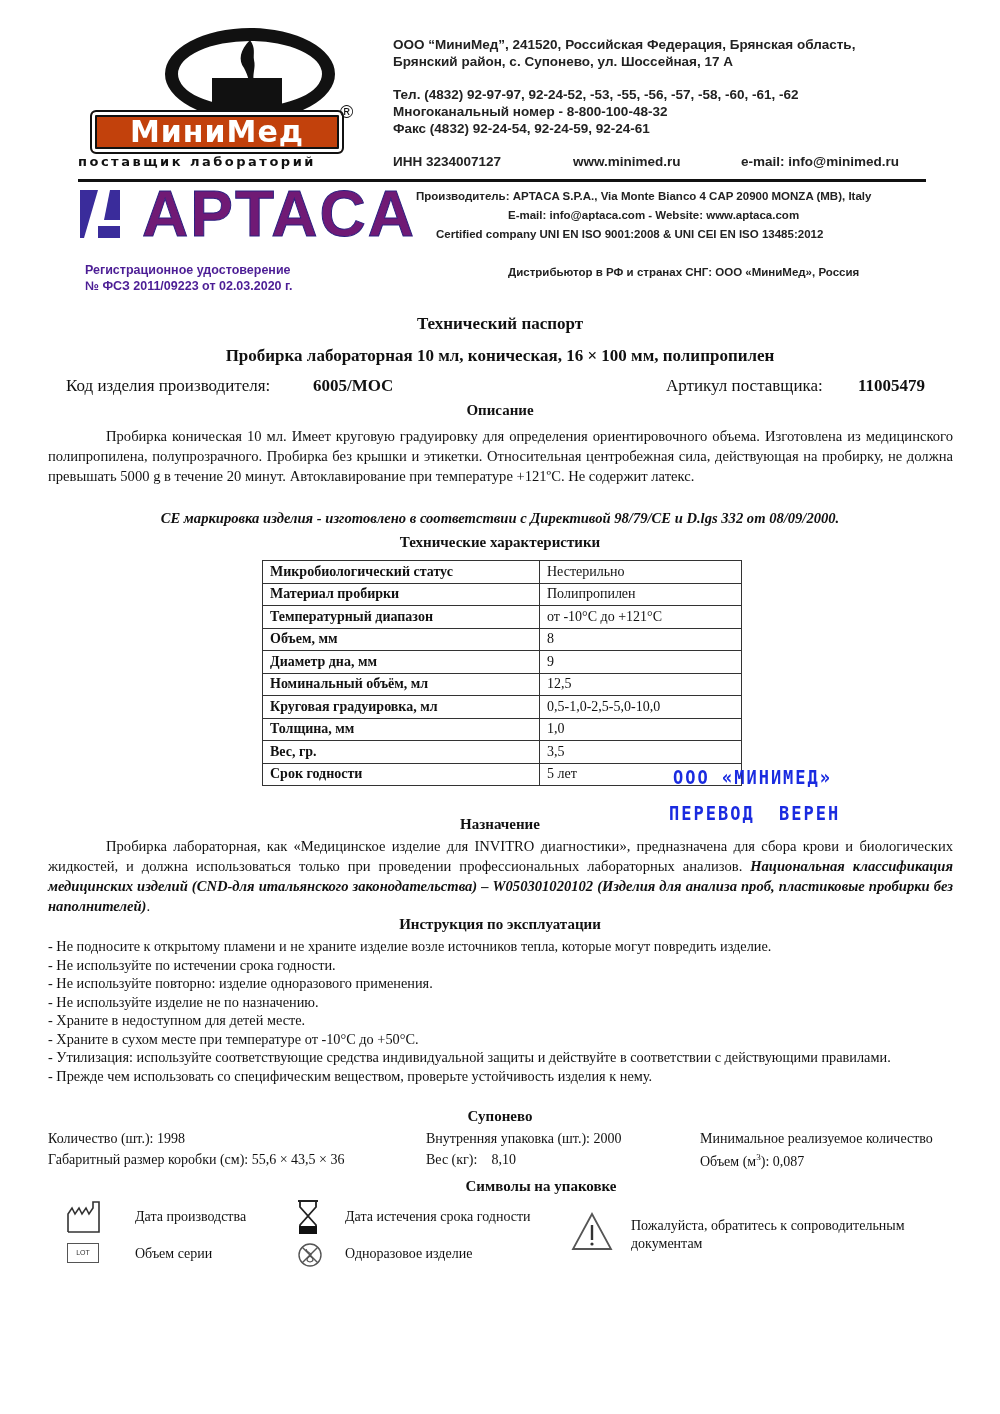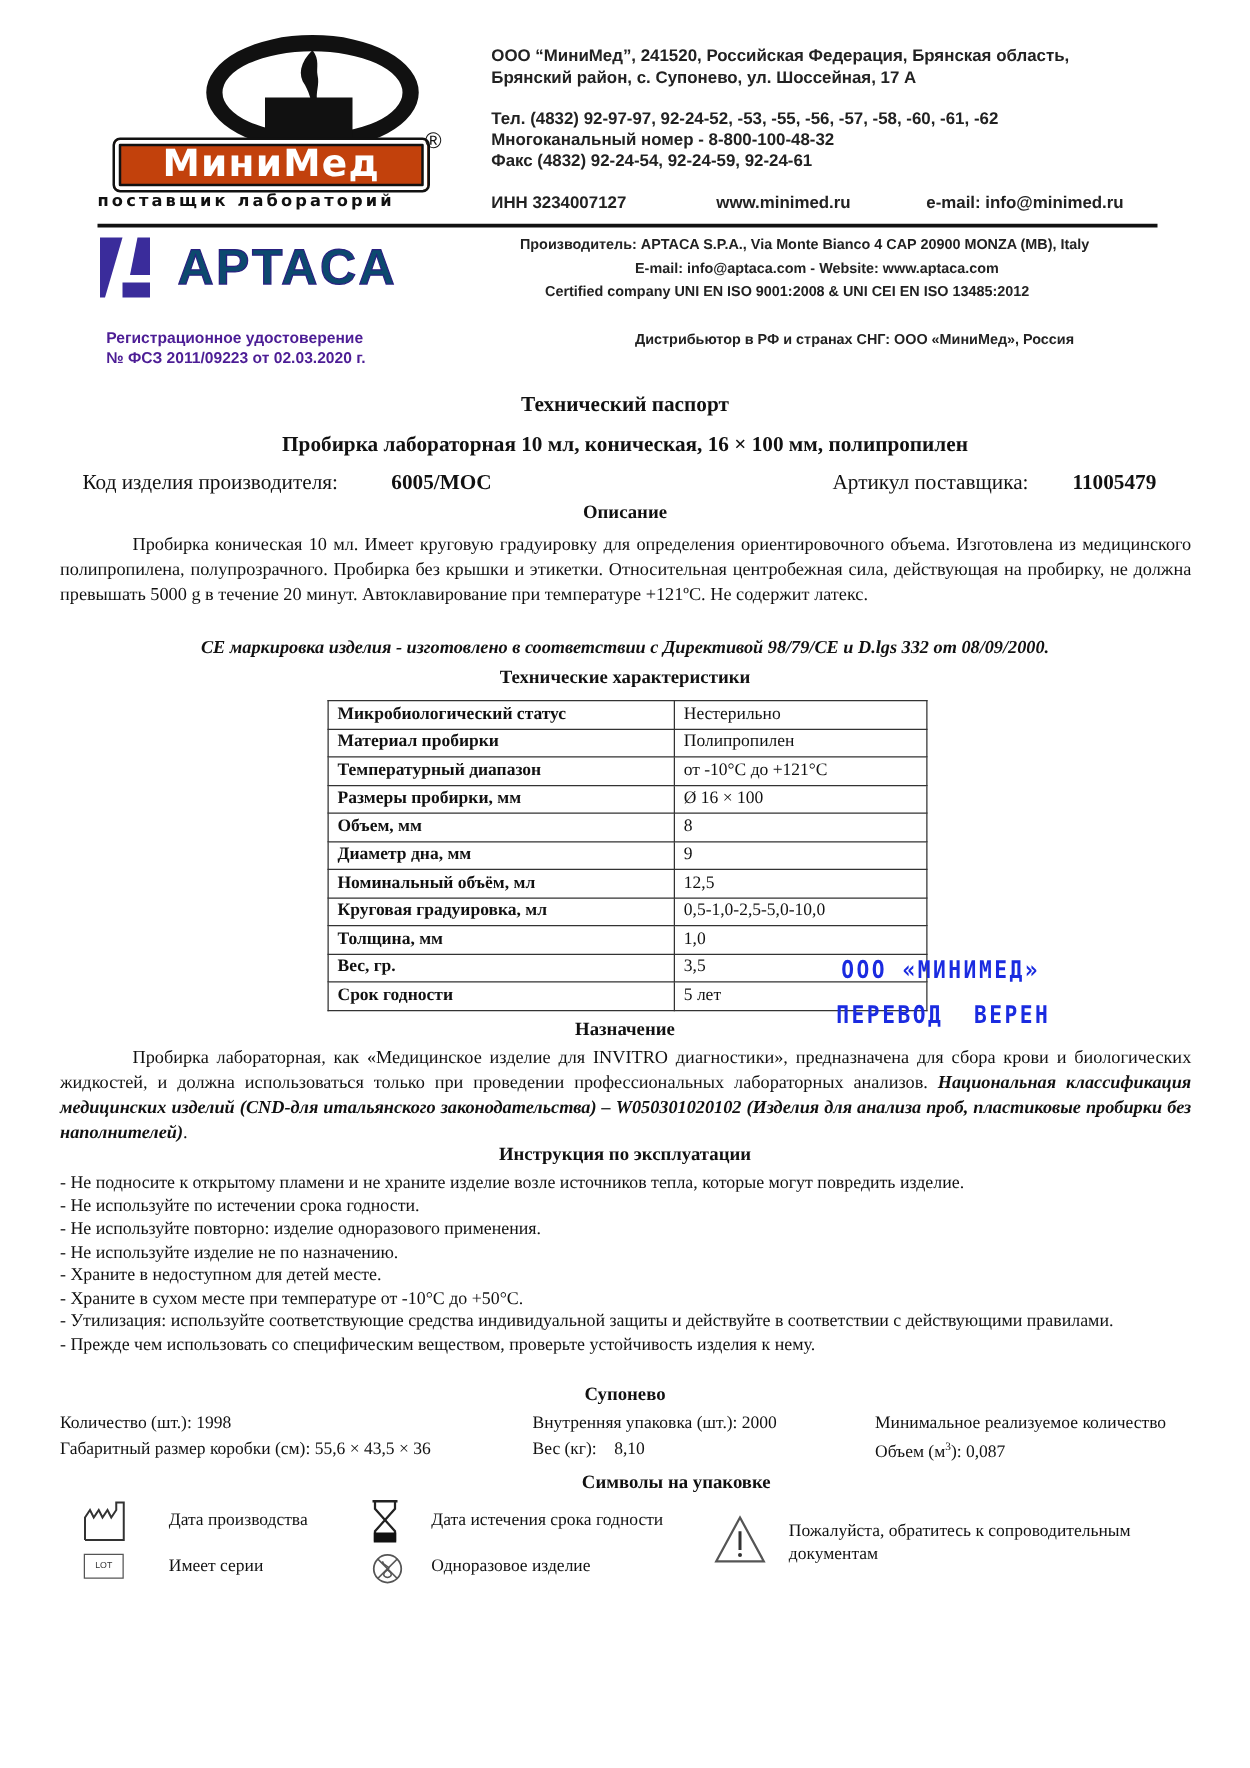--- a/index.html
+++ b/index.html
@@ -11,21 +11,21 @@
   .logo-flame { left:236px; top:40px; width:26px; height:42px; }
   .logo-block { left:212px; top:78px; width:70px; height:32px; background:#111; }
   .logo-wordmark { left:90px; top:110px; width:250px; height:40px; background:#c2410c; border-radius:6px; color:#fff; font-family:"DejaVu Sans", sans-serif; font-weight:bold; font-size:30px; line-height:40px; text-align:center; letter-spacing:1px; border:2px solid #111; box-shadow: inset 0 0 0 3px #fff, inset 0 0 0 5px #111; }
   .logo-reg { left:340px; top:102px; font-family:"Liberation Sans", sans-serif; font-size:18px; }
   .logo-tagline { left:78px; top:154px; font-family:"DejaVu Sans", sans-serif; font-weight:bold; font-size:13px; letter-spacing:2.5px; }
   .hdr-text { font-family:"Liberation Sans", sans-serif; font-weight:bold; font-size:13.5px; color:#222; line-height:17px; }
   .hdr-rule { left:78px; top:179px; width:848px; height:3px; background:#111; }
 
   
   .aptaca-mark { left:80px; top:186px; width:56px; height:56px; }
-  .aptaca-word { left:142px; top:180px; font-family:"Liberation Sans", sans-serif; font-weight:bold; font-size:40px; color:#0c4a6e; letter-spacing:2px; line-height:68px; -webkit-text-stroke:1px #2a1f80; }
+  .aptaca-word { left:142px; top:180px; font-family:"Liberation Sans", sans-serif; font-weight:bold; font-size:64px; color:#701a75; letter-spacing:2px; line-height:68px; -webkit-text-stroke:1px #2a1f80; }
   .mfr { font-family:"Liberation Sans", sans-serif; font-weight:bold; font-size:11.5px; color:#222; }
   .reg { font-family:"Liberation Sans", sans-serif; font-weight:bold; font-size:12.5px; color:#4c1d95; line-height:16px; }
 
   
   .center { left:0; width:1000px; text-align:center; }
   .h-title { top:314px; font-weight:bold; font-size:17px; }
   .h-sub { top:346px; font-weight:bold; font-size:17px; }
   .codes { top:376px; font-size:17px; }
   .section-h { font-weight:bold; font-size:15px; }
 
@@ -104,24 +104,20 @@
         <td class="k">Микробиологический статус</td>
         <td class="v">Нестерильно</td>
       </tr>
   <tr>
         <td class="k">Материал пробирки</td>
         <td class="v">Полипропилен</td>
       </tr>
   <tr>
         <td class="k">Температурный диапазон</td>
         <td class="v">от -10°C до +121°C</td>
-      </tr>
-  <tr>
-        <td class="k">Размеры пробирки, мм</td>
-        <td class="v">Ø 16 × 100</td>
       </tr>
   <tr>
         <td class="k">Объем, мм</td>
         <td class="v">8</td>
       </tr>
   <tr>
         <td class="k">Диаметр дна, мм</td>
         <td class="v">9</td>
       </tr>
   <tr>
@@ -189,21 +185,21 @@
 <div class="abs sym-label" style="left:345px; top:1209px;">Дата истечения срока годности</div>
 
 <svg class="abs" style="left:571px; top:1212px;" width="42" height="40" viewBox="0 0 42 40">
   <polygon points="21,2 40,37 2,37" fill="none" stroke="#555" stroke-width="1.8"></polygon>
   <line x1="21" y1="13" x2="21" y2="28" stroke="#333" stroke-width="2.4"></line>
   <circle cx="21" cy="32" r="1.6" fill="#333"></circle>
 </svg>
 <div class="abs sym-label" style="left:631px; top:1217px; width:300px; line-height:18px;">Пожалуйста, обратитесь к сопроводительным документам</div>
 
 <div class="abs" style="left:67px; top:1243px; width:32px; height:20px; border:1.5px solid #555; box-sizing:border-box; font-family:'Liberation Sans', sans-serif; font-size:7px; text-align:center; line-height:17px; color:#333;">LOT</div>
-<div class="abs sym-label" style="left:135px; top:1246px;">Имеет серии</div>
+<div class="abs sym-label" style="left:135px; top:1246px;">Объем серии</div>
 
 <svg class="abs" style="left:297px; top:1242px;" width="26" height="26" viewBox="0 0 26 26">
   <circle cx="13" cy="13" r="11" fill="none" stroke="#555" stroke-width="1.4"></circle>
   <path d="M9 7 C9 11 17 11 13 14 C9 17 9 19 13 20 C17 19 17 17 13 14" fill="none" stroke="#555" stroke-width="1.2"></path>
   <line x1="5" y1="5" x2="21" y2="21" stroke="#555" stroke-width="1.4"></line>
   <line x1="21" y1="5" x2="5" y2="21" stroke="#555" stroke-width="1.4"></line>
 </svg>
 <div class="abs sym-label" style="left:345px; top:1246px;">Одноразовое изделие</div>
 
 </body></html>

